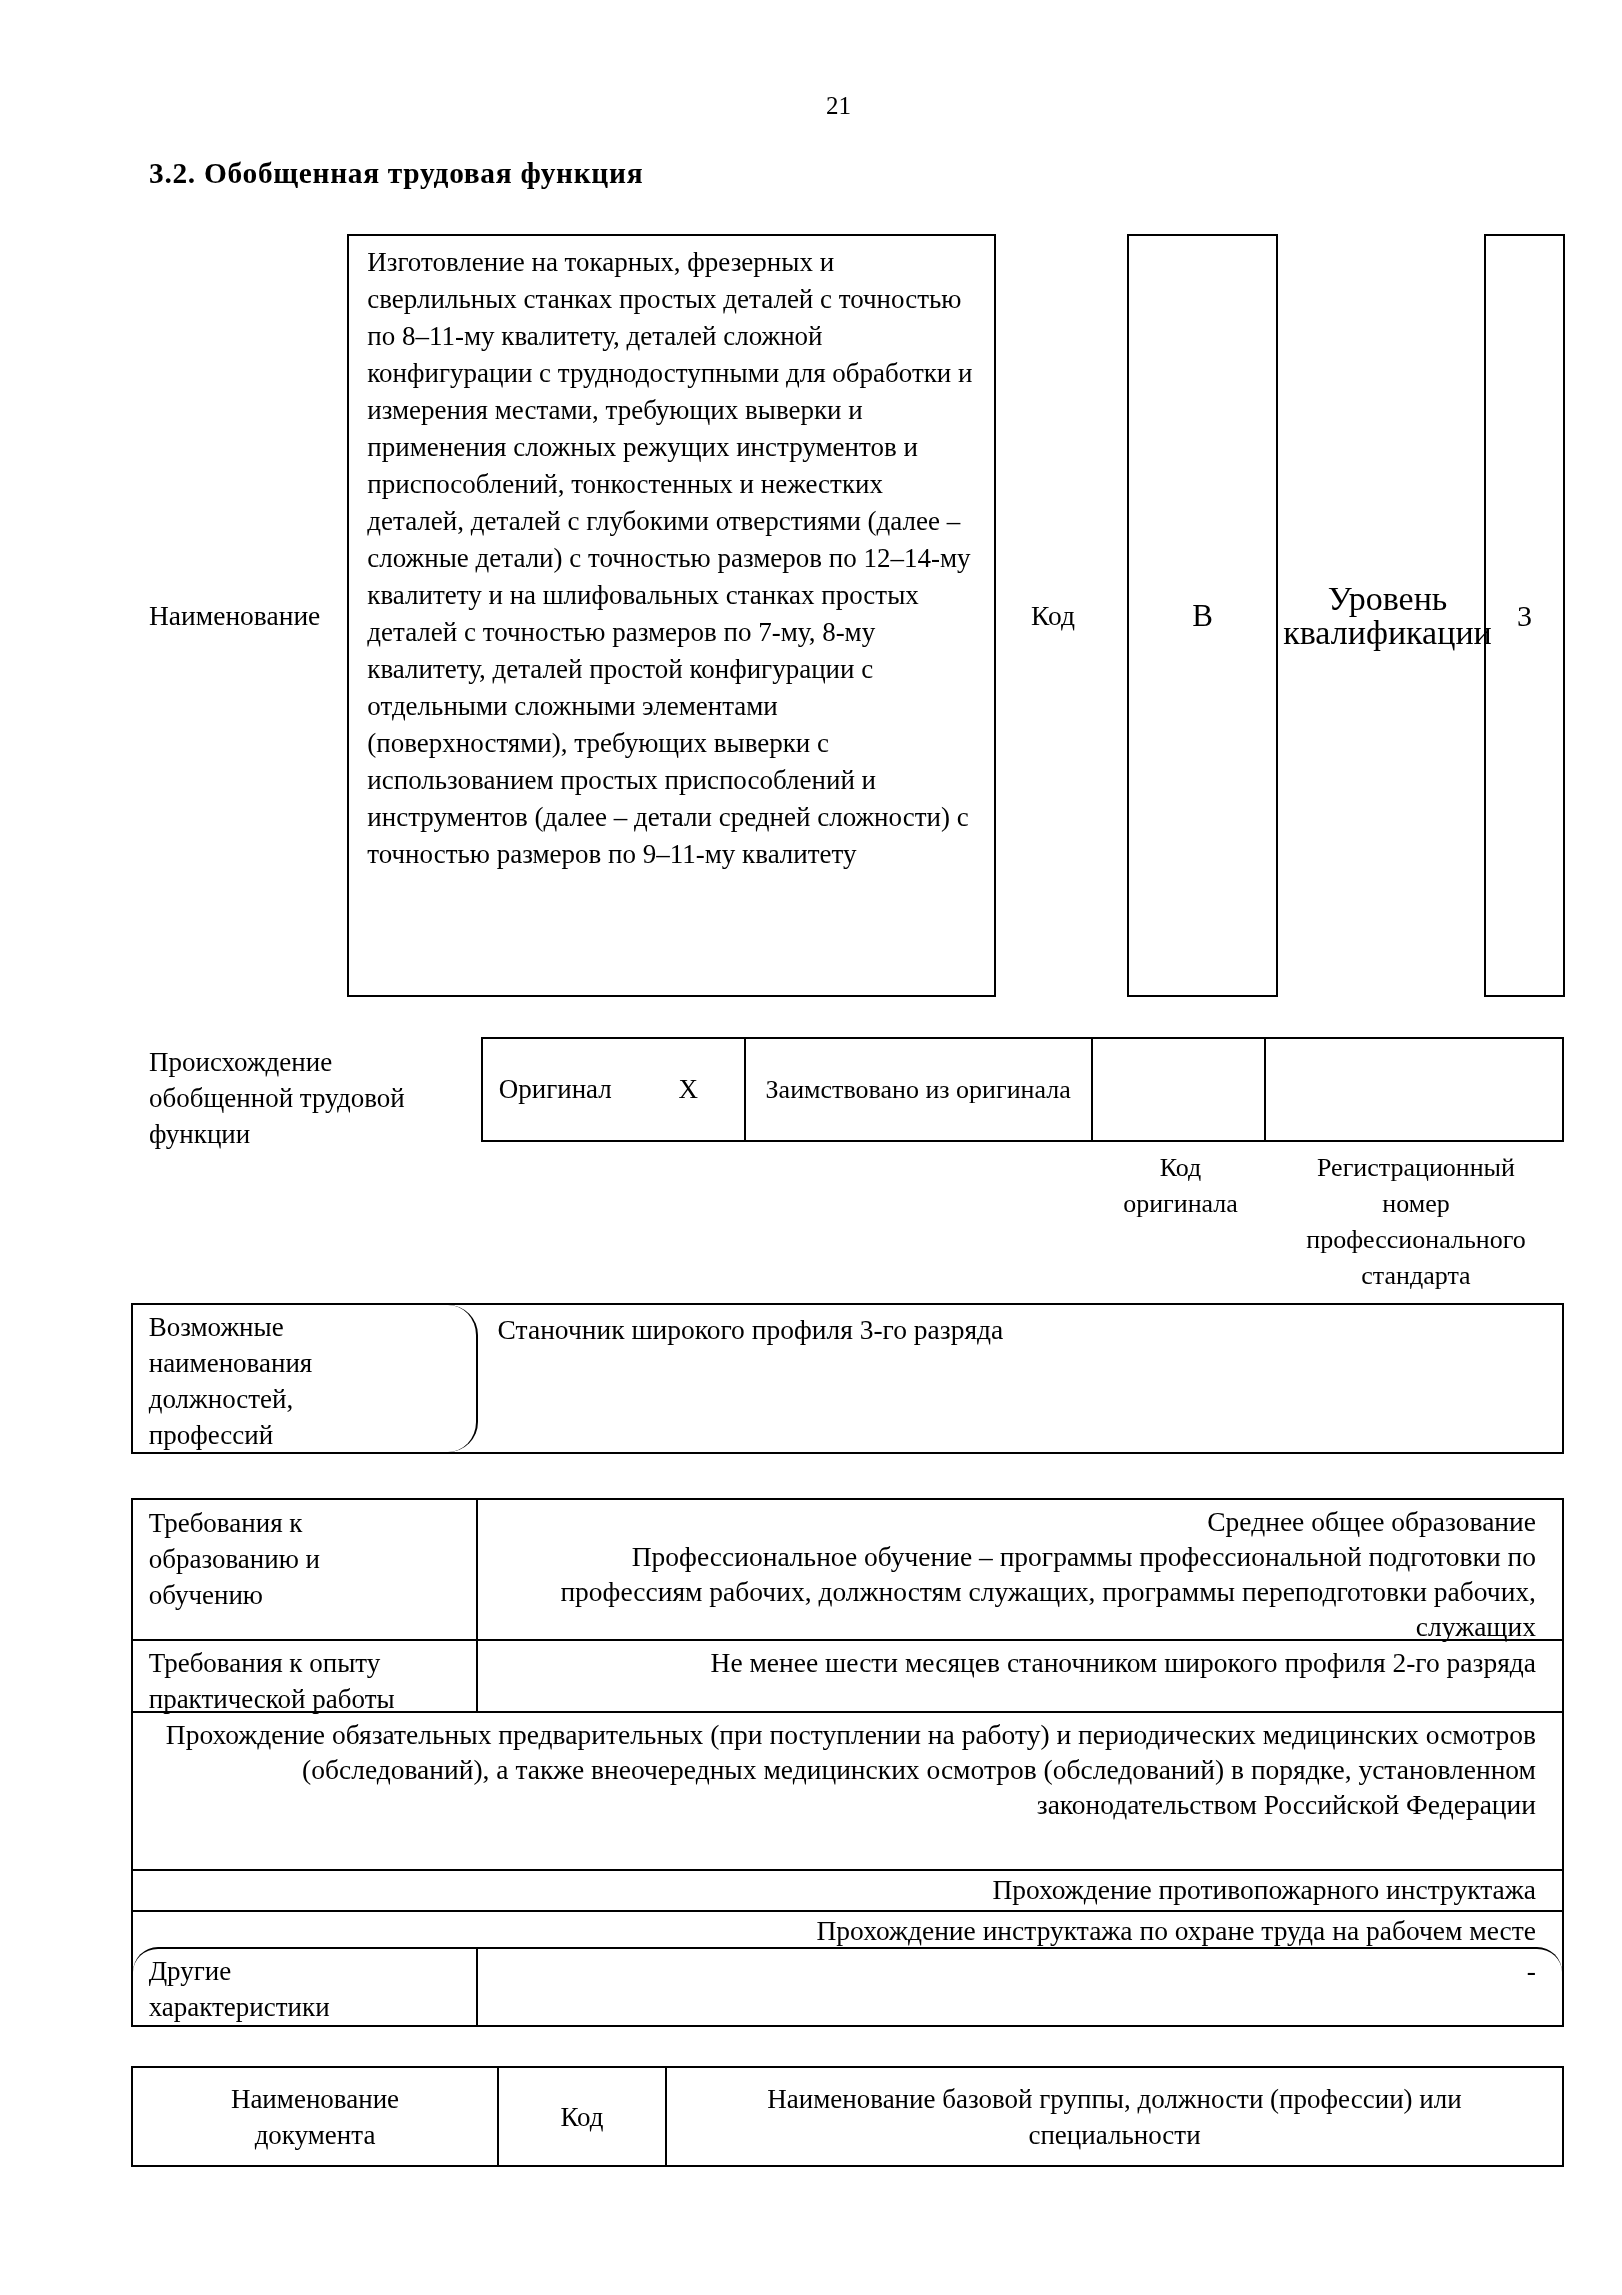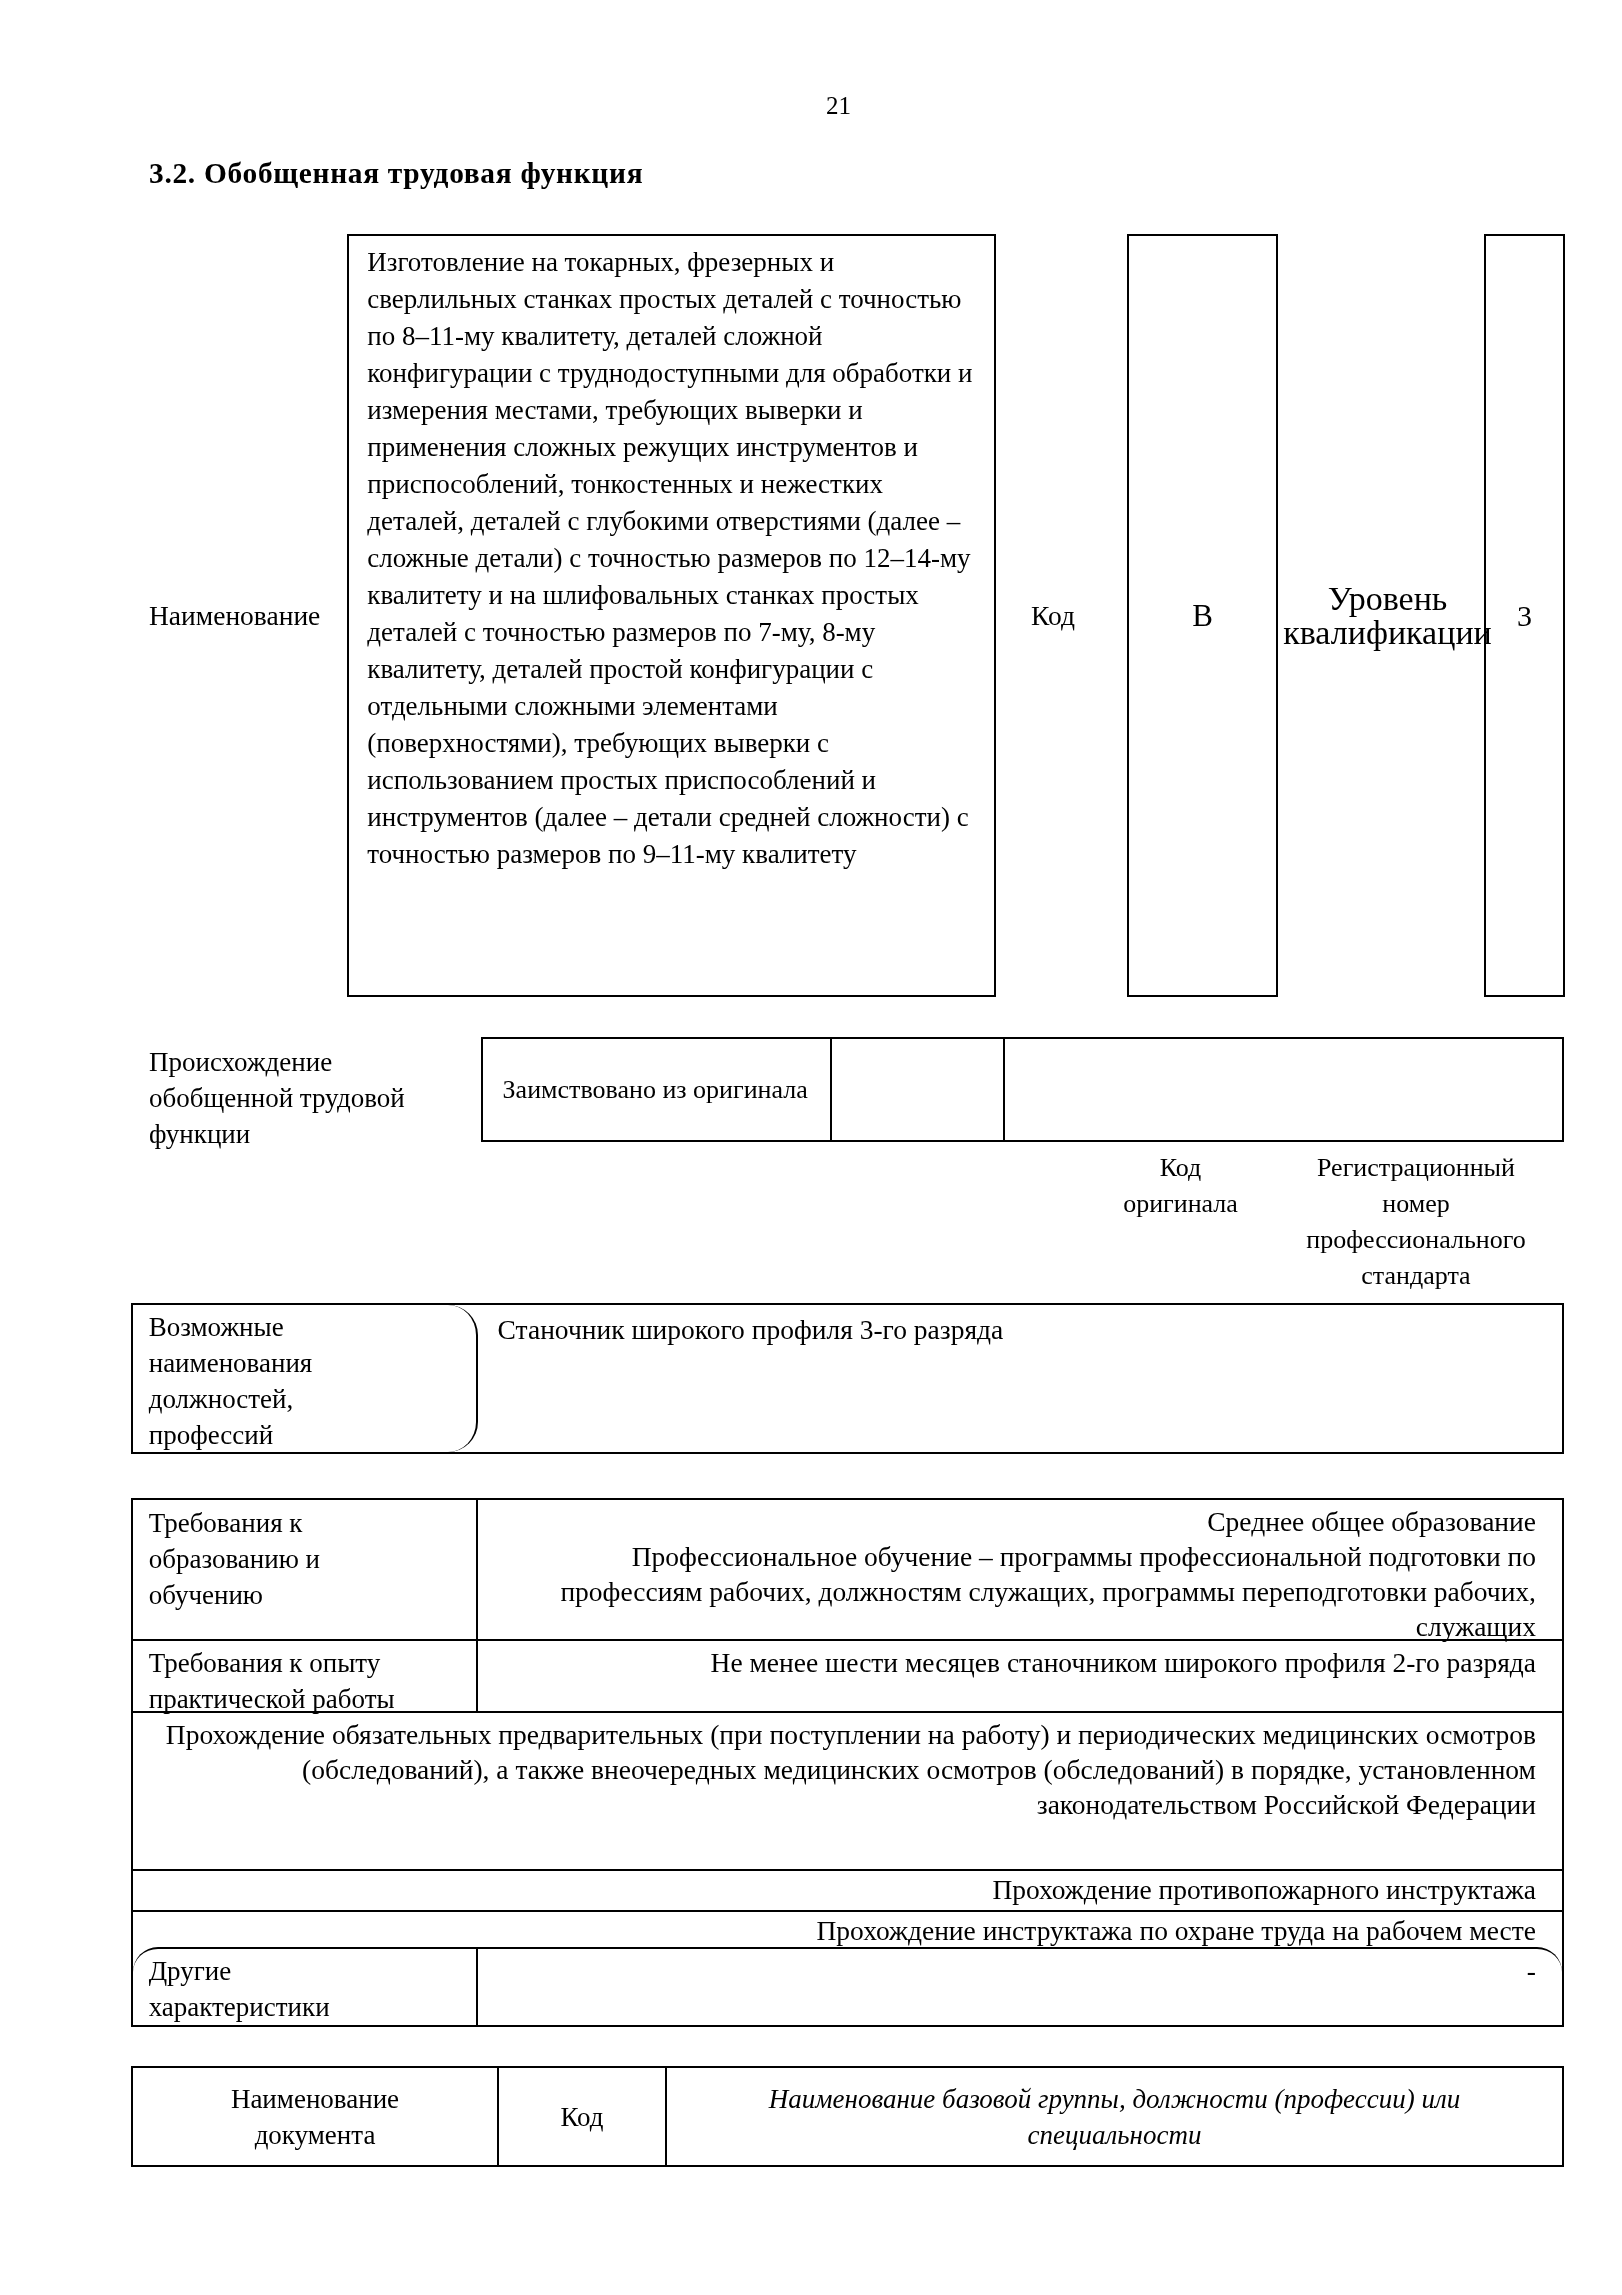--- a/index.html
+++ b/index.html
@@ -84,21 +84,21 @@
   .sub-2{height:41px;}
   .sub-3{height:37px;}
   .edu-par{margin:0;}
 
   .tbl-docs{top:2066px;height:101px;display:flex;text-align:center;}
   .d-cell{display:flex;align-items:center;justify-content:center;height:100%;}
   .d-cell + .d-cell{border-left:2px solid #000;}
   .d-cell-1{width:364px;}
   .d-cell-1 span{display:inline-block;width:216px;}
   .d-cell-2{width:168px;}
-  .d-cell-3{flex:1;padding:4px 39px;font-style:italic;}
+  .d-cell-3{flex:1;padding:4px 39px;}
 </style>
 </head>
 <body>
 
 <div class="page">
 
   <div class="page-num">21</div>
 
   <div class="heading">3.2. Обобщенная трудовая функция</div>
 
@@ -107,20 +107,24 @@
     <div class="desc-box">Изготовление на токарных, фрезерных и сверлильных станках простых деталей с точностью по 8–11-му квалитету, деталей сложной конфигурации с труднодоступными для обработки и измерения местами, требующих выверки и применения сложных режущих инструментов и приспособлений, тонкостенных и нежестких деталей, деталей с глубокими отверстиями (далее – сложные детали) с точностью размеров по 12–14-му квалитету и на шлифовальных станках простых деталей с точностью размеров по 7-му, 8-му квалитету, деталей простой конфигурации с отдельными сложными элементами (поверхностями), требующих выверки с использованием простых приспособлений и инструментов (далее – детали средней сложности) с точностью размеров по 9–11-му квалитету</div>
     <div class="kod-label vcenter">Код</div>
     <div class="kod-box">В</div>
     <div class="level-label">Уровень квалификации</div>
     <div class="level-box">3</div>
   </div>
 
   <div class="origin-section">
     <div class="origin-label">Происхождение обобщенной трудовой функции</div>
     <div class="origin-table">
+      <div class="o-cell o-cell-1">
+        <span>Оригинал</span>
+        <span>X</span>
+      </div>
       <div class="o-cell o-cell-2">
         <span>Заимствовано из оригинала</span>
       </div>
       <div class="o-cell o-cell-3"></div>
       <div class="o-cell o-cell-4"></div>
     </div>
     <div class="under-label under-label-code">
       <span>Код оригинала</span>
     </div>
     <div class="under-label under-label-reg">

